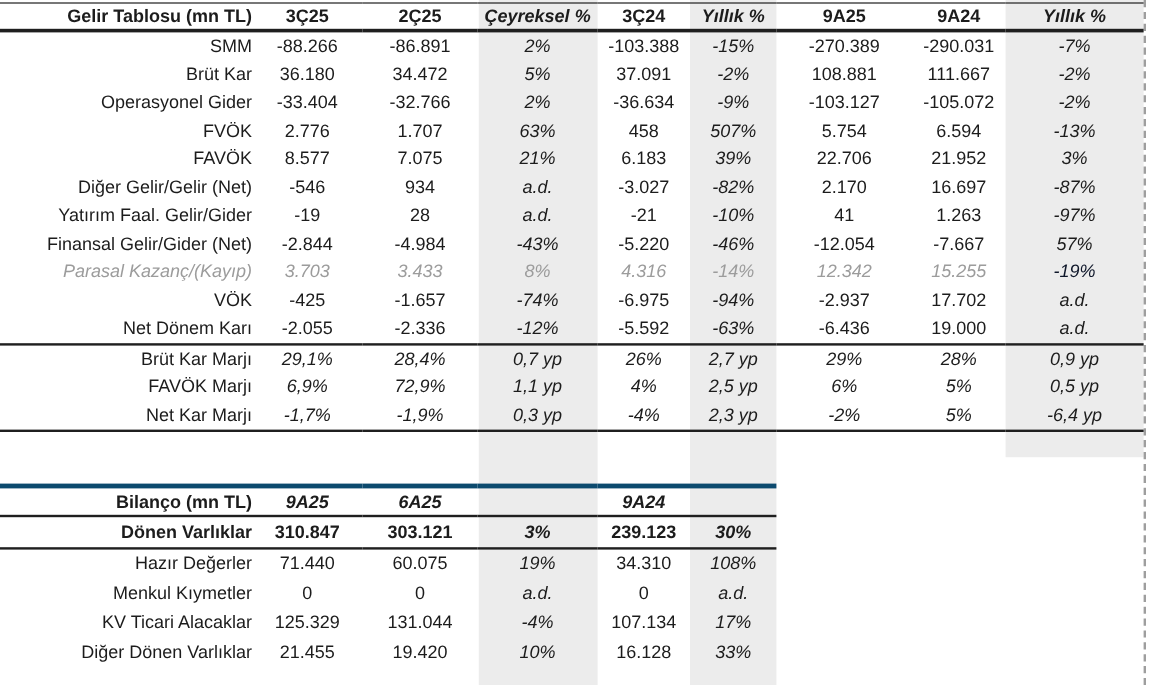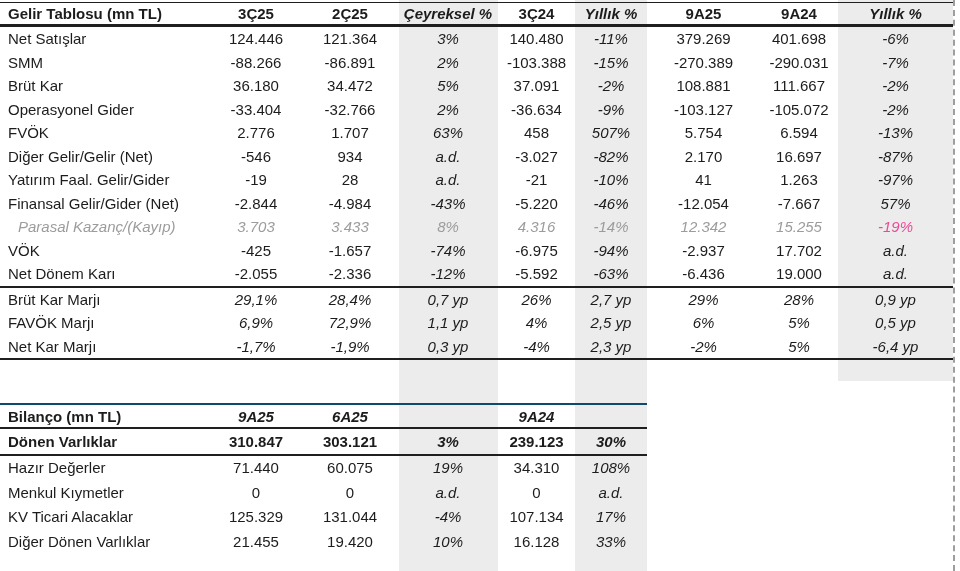--- a/index.html
+++ b/index.html
@@ -14,30 +14,30 @@
   #band-y1{left:575px;width:72px;height:571px;}
   #band-y2{left:838px;width:115px;height:381px;}
   
   .page-break{position:absolute;top:0;left:953px;height:571px;width:0;border-left:2px dashed #9e9e9e;}
 
   table{position:absolute;border-collapse:collapse;table-layout:fixed;background:transparent;font-size:15px;}
   #t1{left:0;top:2px;width:953px;}
   #t2{left:0;top:403px;width:647px;}
   th,td{padding:0;height:23.5px;vertical-align:middle;white-space:nowrap;overflow:hidden;
         text-align:center;font-weight:normal;}
-  th:first-child,td:first-child{text-align:left;padding-left:8px;}
+  th:first-child,td:first-child{text-align:right;padding-left:8px;}
   thead th{font-weight:bold;}
   #t1 thead th{height:21px;border-top:1.5px solid #1f1f1f;border-bottom:3px solid #1f1f1f;}
-  #t2 thead th{height:22px;border-top:2px solid #0c4a6e;border-bottom:2px solid #1f1f1f;}
+  #t2 thead th{height:22px;border-top:4px solid #0c4a6e;border-bottom:2px solid #1f1f1f;}
   #t2 thead th:not(:first-child){font-style:italic;}
   #t2 tbody td{height:24.5px;}
   .it{font-style:italic;}
   tr.sep td{border-bottom:2px solid #1f1f1f;}
   tr.muted td{color:#9c9c9c;font-style:italic;}
-  tr.muted td.black{color:#ec4899;}
+  tr.muted td.black{color:#0f172a;}
   tr.muted td:first-child{padding-left:18px;margin-top:40px;}
   tr.margins td:not(:first-child){font-style:italic;}
   tr.bold td{font-weight:bold;}
 </style>
 </head>
 <body>
 
 <div class="sheet">
   <div class="band" id="band-q"></div>
   <div class="band" id="band-y1"></div>
@@ -64,31 +64,20 @@
           <th class="it">Çeyreksel %</th>
           <th>3Ç24</th>
           <th class="it">Yıllık %</th>
           <th>9A25</th>
           <th>9A24</th>
           <th class="it">Yıllık %</th>
         </tr>
     </thead>
     <tbody>
         <tr>
-          <td>Net Satışlar</td>
-          <td>124.446</td>
-          <td>121.364</td>
-          <td class="it">3%</td>
-          <td>140.480</td>
-          <td class="it">-11%</td>
-          <td>379.269</td>
-          <td>401.698</td>
-          <td class="it">-6%</td>
-        </tr>
-        <tr>
           <td>SMM</td>
           <td>-88.266</td>
           <td>-86.891</td>
           <td class="it">2%</td>
           <td>-103.388</td>
           <td class="it">-15%</td>
           <td>-270.389</td>
           <td>-290.031</td>
           <td class="it">-7%</td>
         </tr>
@@ -117,20 +106,31 @@
         <tr>
           <td>FVÖK</td>
           <td>2.776</td>
           <td>1.707</td>
           <td class="it">63%</td>
           <td>458</td>
           <td class="it">507%</td>
           <td>5.754</td>
           <td>6.594</td>
           <td class="it">-13%</td>
+        </tr>
+        <tr>
+          <td>FAVÖK</td>
+          <td>8.577</td>
+          <td>7.075</td>
+          <td class="it">21%</td>
+          <td>6.183</td>
+          <td class="it">39%</td>
+          <td>22.706</td>
+          <td>21.952</td>
+          <td class="it">3%</td>
         </tr>
         <tr>
           <td>Diğer Gelir/Gelir (Net)</td>
           <td>-546</td>
           <td>934</td>
           <td class="it">a.d.</td>
           <td>-3.027</td>
           <td class="it">-82%</td>
           <td>2.170</td>
           <td>16.697</td>

